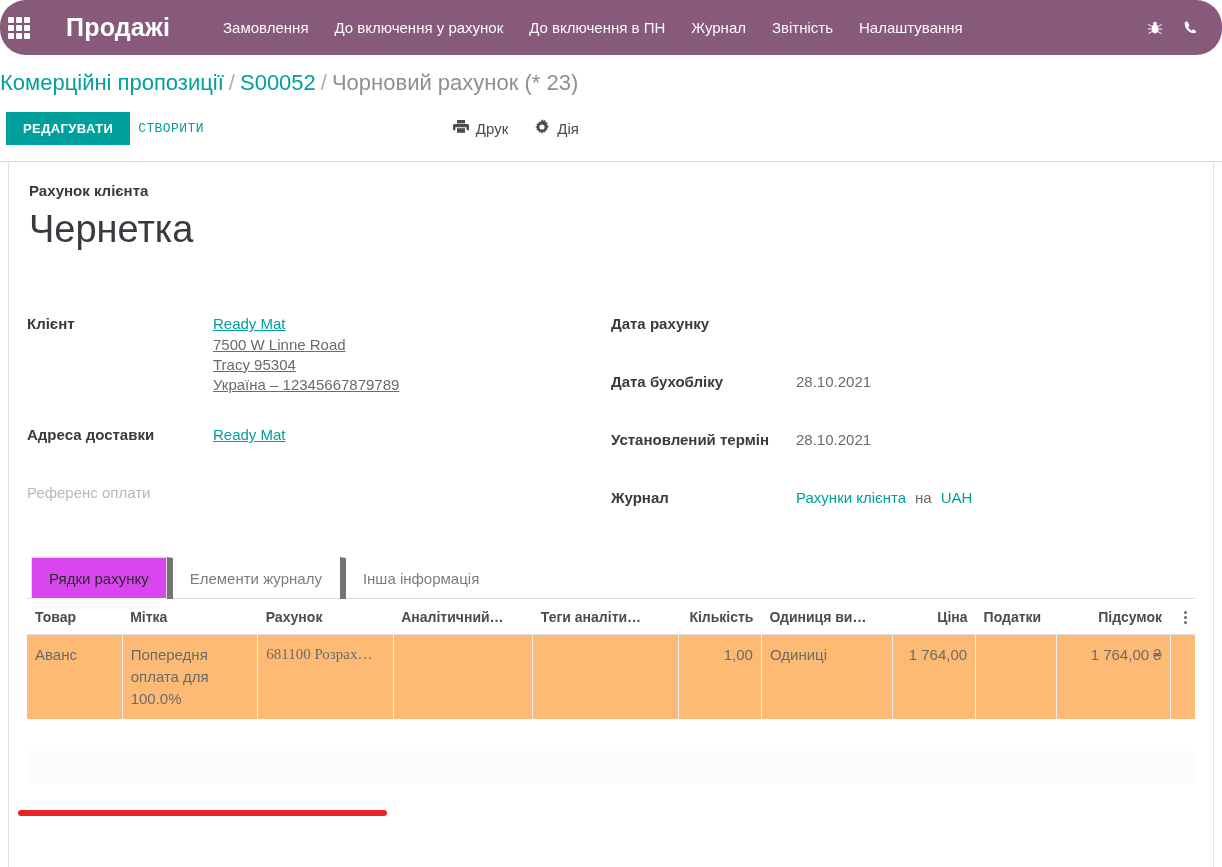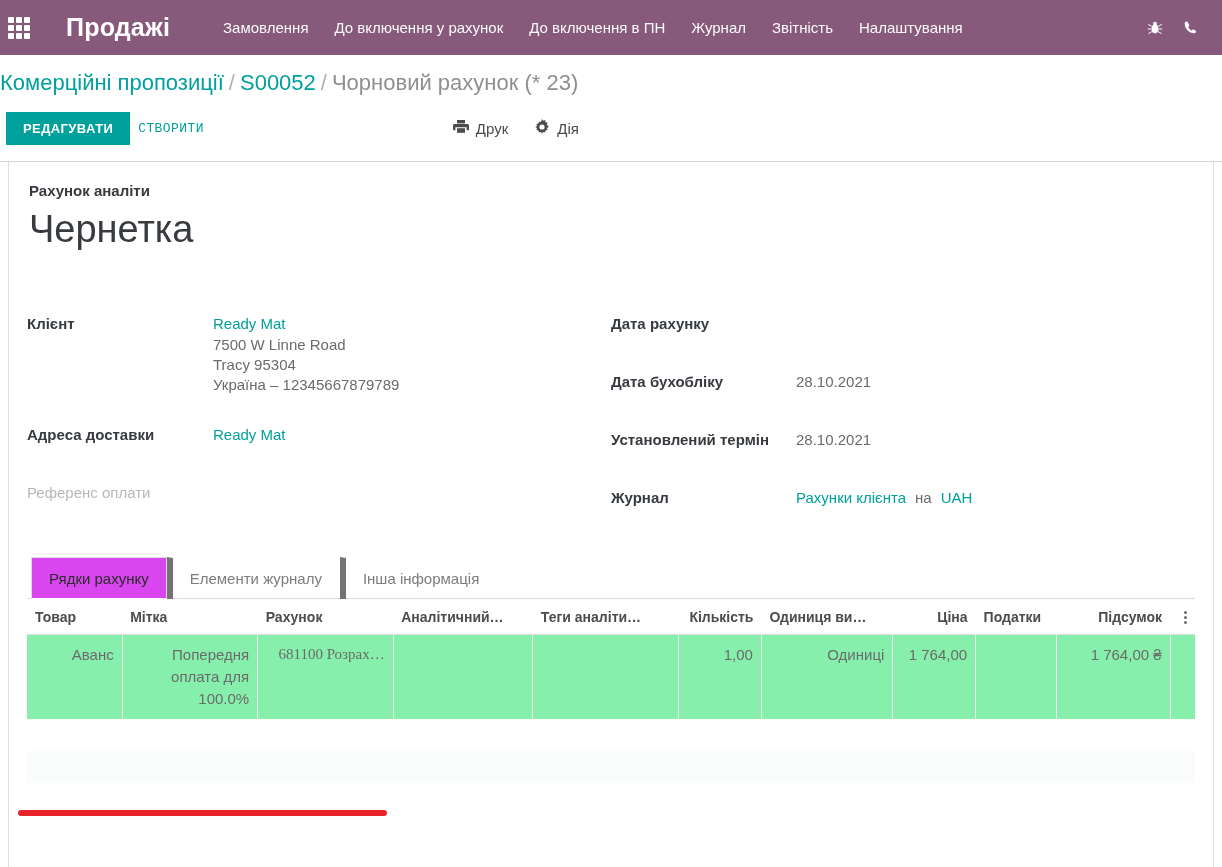--- a/index.html
+++ b/index.html
@@ -12,20 +12,21 @@
   }
   body { overflow: hidden; position: relative; }
 
   
   .navbar {
     height: 55px; width: 100%;
     background: #875A7B;
     display: flex; align-items: center;
     color: #ffffff;
     position: relative;
+    border-radius: 26px;
   }
   .apps-icon {
     width: 22px; height: 22px;
     margin-left: 8px; margin-right: 8px;
     display: grid;
     grid-template-columns: repeat(3, 1fr);
     grid-template-rows: repeat(3, 1fr);
     gap: 2px;
     cursor: pointer;
   }
@@ -115,21 +116,21 @@
   .form-row { display: flex; align-items: flex-start; margin-bottom: 2px; min-height: 30px; margin-top: 28px; }
   .f-label {
     font-size: 15px; font-weight: bold; color: #373b3f;
     width: 186px; flex: none; padding-top: 2px; line-height: 1.35;
   }
   .f-label.muted { color: #b8b8b8; font-weight: normal; }
   .f-val {
     font-size: 15px; color: #6b6b6b; line-height: 1.35; padding-top: 2px;
   }
   .f-val a { color: #00A09D; text-decoration: none; cursor: pointer; }
-  .f-val .line { display: block; }
+  .f-val .line { display: block; text-decoration: underline; }
   .f-val .inline-sep { color: #6b6b6b; margin: 0 9px; }
   .col-right .f-label { width: 185px; }
 
   
   .notebook { margin-top: 38px; }
   .tabs { display: flex; border-bottom: 1px solid #dcdcdc; padding-left: 4px; }
   .tab {
     font-size: 15px; color: #7d7d7d;
     padding: 12px 17px 11px 17px;
     border: 1px solid transparent; border-bottom: none;
@@ -156,21 +157,21 @@
     background: #ffffff;
   }
   table.lines th.num, table.lines td.num { text-align: right; }
   table.lines td {
     padding: 9px 8px; color: #6b6b6b;
     vertical-align: top; line-height: 1.45;
     border-right: 1px solid #f0f0f0;
     word-wrap: break-word;
   }
   table.lines td.nb { border-right: none; }
-  table.lines tr.data-row td { background: #86efac; height: 74px; text-align: right; }
+  table.lines tr.data-row td { background: #fdba74; height: 74px; }
   table.lines tr.empty-row td { height: 32px; border-right: none; }
   table.lines tr.empty-row.alt td { background: #fafbfb; }
   .cell-trunc { display: block; white-space: nowrap; overflow: hidden; text-overflow: ellipsis; font-family: Liberation Serif, serif; }
   .opt-dots {
     width: 14px; display: flex; flex-direction: column;
     align-items: center; gap: 2px; cursor: pointer;
   }
   .opt-dots i { width: 3px; height: 3px; background: #6b6b6b; border-radius: 50%; display: block; }
 
   
@@ -285,21 +286,21 @@
         </span>
         <span>Дія</span>
       </div>
     </div>
   </div>
 </div>
 
 <div class="sheet-wrap">
   <div class="sheet">
 
-    <div class="doc-subtitle">Рахунок аналіти</div>
+    <div class="doc-subtitle">Рахунок клієнта</div>
     <div class="doc-title">Чернетка</div>
 
     <div class="form-cols">
 
       <div class="form-col col-left">
 
         <div class="form-row">
           <div class="f-label">Клієнт</div>
           <div class="f-val">
             <a class="line">Ready Mat</a>

